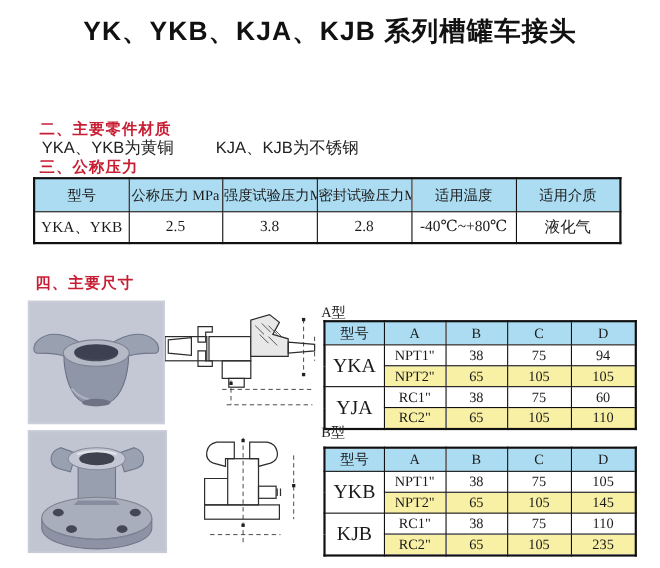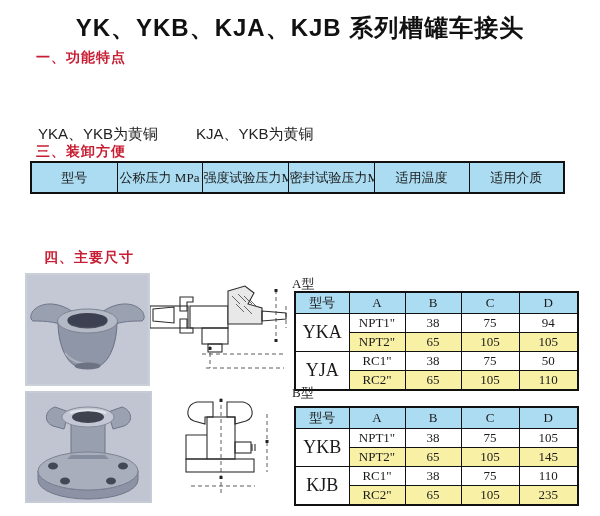--- a/index.html
+++ b/index.html
@@ -4,21 +4,21 @@
 <style>
   html,body{margin:0;padding:0;background:#ffffff;}
   .page{position:relative;width:600px;height:516px;background:#ffffff;overflow:hidden;
         font-family:"Liberation Sans","DejaVu Sans",sans-serif;color:#1a1a1a;}
   .title{position:absolute;top:12px;left:0;width:600px;text-align:center;
          font-size:24px;font-weight:bold;letter-spacing:1px;color:#111;}
   .sec-h{position:absolute;font-size:14px;font-weight:bold;color:#c81e33;letter-spacing:1px;}
   .h1{left:36px;top:49px;}
   .h2{left:36px;top:109px;}
   .h3{left:36px;top:143px;}
-  .h4{left:44px;top:249px;}
+  .h4{left:32px;top:249px;}
   .para{position:absolute;left:8px;top:66px;width:585px;font-size:15px;line-height:21px;
         text-indent:2em;color:#222;}
   .materials{position:absolute;left:38px;top:125px;font-size:15px;color:#222;}
   .materials .gap{display:inline-block;width:38px;}
   table{border-collapse:collapse;table-layout:fixed;}
   .perf{position:absolute;left:30px;top:161px;width:533px;border:2px solid #111;
         font-family:"Liberation Serif","DejaVu Serif",serif;}
   .perf th,.perf td{border:1px solid #111;text-align:center;vertical-align:middle;
         font-weight:normal;overflow:hidden;white-space:nowrap;}
   .perf th{height:27px;background:#abdcf2;font-size:13px;}
@@ -43,27 +43,27 @@
   .photo-b{left:25px;top:391px;}
   .draw-b{left:163px;top:396px;}
 </style>
 </head>
 <body>
 
 <div class="page">
 
   <div class="title">YK、YKB、KJA、KJB 系列槽罐车接头</div>
 
-  <div class="sec-h h1">一、功能特点</div>
-
+
+  <div class="sec-h h2">二、主要零件材质</div>
   <div class="materials">
-    <span>YKA、YKB为黄铜</span><span class="gap"></span><span>KJA、YKB为黄铜</span>
+    <span>YKA、YKB为黄铜</span><span class="gap"></span><span>KJA、KJB为不锈钢</span>
   </div>
 
-  <div class="sec-h h3">三、装卸方便</div>
+  <div class="sec-h h3">三、公称压力</div>
 
   <table class="perf">
     <colgroup>
         <col style="width:86px">
         <col style="width:85px">
         <col style="width:86px">
         <col style="width:86px">
         <col style="width:95px">
         <col style="width:95px">
       </colgroup>
@@ -71,20 +71,28 @@
       <tr>
         <th>型号</th>
         <th>公称压力 MPa</th>
         <th>强度试验压力MPa</th>
         <th>密封试验压力MPa</th>
         <th>适用温度</th>
         <th>适用介质</th>
       </tr>
     </thead>
     <tbody>
+      <tr>
+        <td>YKA、YKB</td>
+        <td>2.5</td>
+        <td>3.8</td>
+        <td>2.8</td>
+        <td>-40℃~+80℃</td>
+        <td>液化气</td>
+      </tr>
     </tbody>
   </table>
 
   <div class="sec-h h4">四、主要尺寸</div>
 
   <svg class="img photo-a" width="125" height="113" viewBox="0 0 125 113">
     <rect x="0" y="0" width="125" height="113" fill="#cbcfda"></rect>
     <rect x="2" y="2" width="121" height="109" fill="#c4c8d5"></rect>
     <path d="M10,36 C22,26 42,32 54,44 L50,58 C34,48 20,48 8,48 C4,46 6,39 10,36 Z" fill="#99a0b0" stroke="#70768a" stroke-width="1"></path>
     <path d="M115,36 C103,26 83,32 71,44 L75,58 C91,48 105,48 117,48 C121,46 119,39 115,36 Z" fill="#9aa1b1" stroke="#70768a" stroke-width="1"></path>
@@ -159,21 +167,21 @@
       <td>NPT2"</td>
       <td>65</td>
       <td>105</td>
       <td>105</td>
     </tr>
     <tr>
       <td class="model" rowspan="2">YJA</td>
       <td>RC1"</td>
       <td>38</td>
       <td>75</td>
-      <td>50</td>
+      <td>60</td>
     </tr>
     <tr class="yellow">
       <td>RC2"</td>
       <td>65</td>
       <td>105</td>
       <td>110</td>
     </tr>
   </tbody>
     </table>
 

